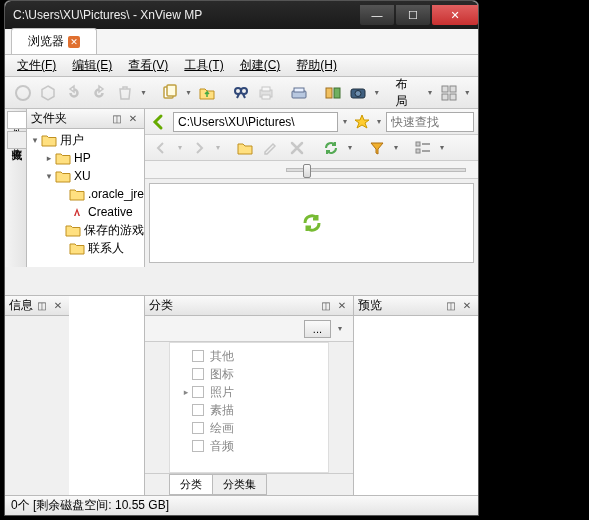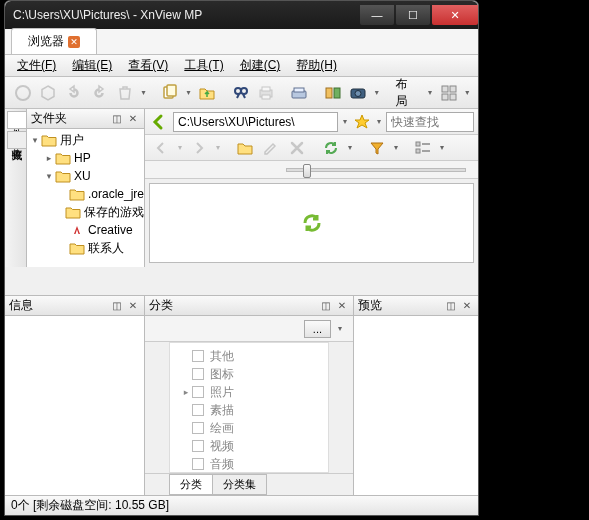--- a/index.html
+++ b/index.html
@@ -39,21 +39,21 @@
 .main { flex: 1; display: flex; flex-direction: column; min-width: 0; }
 .pathbar { height: 26px; display: flex; align-items: center; padding: 0 4px; gap: 4px; background: linear-gradient(#f8f8f8,#ececec); border-bottom: 1px solid #ccc; }
 .path-input { flex: 1; height: 20px; border: 1px solid #aaa; background: #fff; padding: 0 4px; }
 .search-input { width: 88px; height: 20px; border: 1px solid #aaa; background: #fff; padding: 0 4px; color: #0369a1; }
 .filterbar { height: 26px; display: flex; align-items: center; padding: 0 4px; gap: 2px; background: linear-gradient(#f8f8f8,#ececec); border-bottom: 1px solid #ccc; }
 .sliderbar { height: 18px; display: flex; align-items: center; justify-content: flex-end; padding: 0 12px; background: #f4f4f4; border-bottom: 1px solid #ccc; }
 .slider { width: 180px; height: 4px; background: #ddd; border: 1px solid #bbb; position: relative; }
 .slider-thumb { position: absolute; left: 16px; top: -5px; width: 8px; height: 14px; background: linear-gradient(#fafafa,#d8d8d8); border: 1px solid #888; border-radius: 2px; }
 .content { flex: 1; background: #fff; border: 1px solid #bbb; margin: 4px; display: flex; align-items: center; justify-content: center; }
 .lower { height: 200px; display: flex; border-top: 1px solid #bbb; }
-.info-pane { width: 140px; display: flex; flex-direction: column; border-right: 1px solid #bbb; }
+.info-pane { width: 140px; display: flex; flex-direction: row; border-right: 1px solid #bbb; }
 .info-body { flex: 1; background: #fff; }
 .cat-pane { flex: 1; display: flex; flex-direction: column; border-right: 1px solid #bbb; }
 .cat-top { height: 26px; background: #f4f4f4; border-bottom: 1px solid #ccc; display: flex; align-items: center; justify-content: flex-end; padding: 0 8px; gap: 4px; }
 .cat-btn { height: 18px; border: 1px solid #aaa; background: linear-gradient(#fafafa,#e4e4e4); padding: 0 8px; font-size: 11px; }
 .cat-list { flex: 1; background: #fff; padding: 4px 0; margin: 0 24px; border: 1px solid #ddd; overflow: hidden; }
 .cat-row { display: flex; align-items: center; height: 18px; padding-left: 10px; color: #888; }
 .cat-expand { width: 12px; color: #888; font-size: 9px; text-align: center; }
 .cat-cb { width: 12px; height: 12px; border: 1px solid #bbb; margin-right: 6px; }
 .cat-tabs { height: 22px; background: #f0f0f0; display: flex; align-items: flex-end; padding-left: 24px; border-top: 1px solid #ccc; }
 .cat-tab { padding: 2px 10px; border: 1px solid #bbb; background: #fff; font-size: 11px; margin-right: -1px; }
@@ -223,31 +223,31 @@
             <div class="tree-row" style="padding-left: 30px;">
               <span class="tw"></span>
               <span class="fico"><svg viewBox="0 0 16 14">
                   <path d="M1 3h5l1.5 1.5H15V13H1z" fill="#ffe080" stroke="#c09020"></path>
                 </svg></span>
               <span>.oracle_jre</span>
             </div>
             <div class="tree-row" style="padding-left: 30px;">
               <span class="tw"></span>
               <span class="fico"><svg viewBox="0 0 16 14">
-                  <path d="M1 3h5l1.5 1.5H15V13H1z" fill="#ffe080" stroke="#c09020"></path>
-                </svg></span>
-              <span>保存的游戏</span>
+                  <circle cx="8" cy="7" r="6" fill="#fff"></circle>
+                  <path d="M5 11 8 3l3 8H9.5L8 6.5 6.5 11z" fill="#d03030"></path>
+                </svg></span>
+              <span>Creative</span>
             </div>
             <div class="tree-row" style="padding-left: 30px;">
               <span class="tw"></span>
               <span class="fico"><svg viewBox="0 0 16 14">
-                  <circle cx="8" cy="7" r="6" fill="#fff"></circle>
-                  <path d="M5 11 8 3l3 8H9.5L8 6.5 6.5 11z" fill="#d03030"></path>
-                </svg></span>
-              <span>Creative</span>
+                  <path d="M1 3h5l1.5 1.5H15V13H1z" fill="#ffe080" stroke="#c09020"></path>
+                </svg></span>
+              <span>保存的游戏</span>
             </div>
             <div class="tree-row" style="padding-left: 30px;">
               <span class="tw"></span>
               <span class="fico"><svg viewBox="0 0 16 14">
                   <path d="M1 3h5l1.5 1.5H15V13H1z" fill="#ffe080" stroke="#c09020"></path>
                 </svg></span>
               <span>联系人</span>
             </div>
           </div>
       </div>
@@ -384,25 +384,20 @@
               <span>素描</span>
             </div>
             <div class="cat-row">
               <span class="cat-expand"></span>
               <span class="cat-cb"></span>
               <span>绘画</span>
             </div>
             <div class="cat-row">
               <span class="cat-expand"></span>
               <span class="cat-cb"></span>
-              <span>视频</span>
-            </div>
-            <div class="cat-row">
-              <span class="cat-expand"></span>
-              <span class="cat-cb"></span>
               <span>音频</span>
             </div>
           </div>
         <div class="cat-tabs">
           <div class="cat-tab">分类</div>
           <div class="cat-tab inactive">分类集</div>
         </div>
       </div>
 
       <div class="preview-pane">

